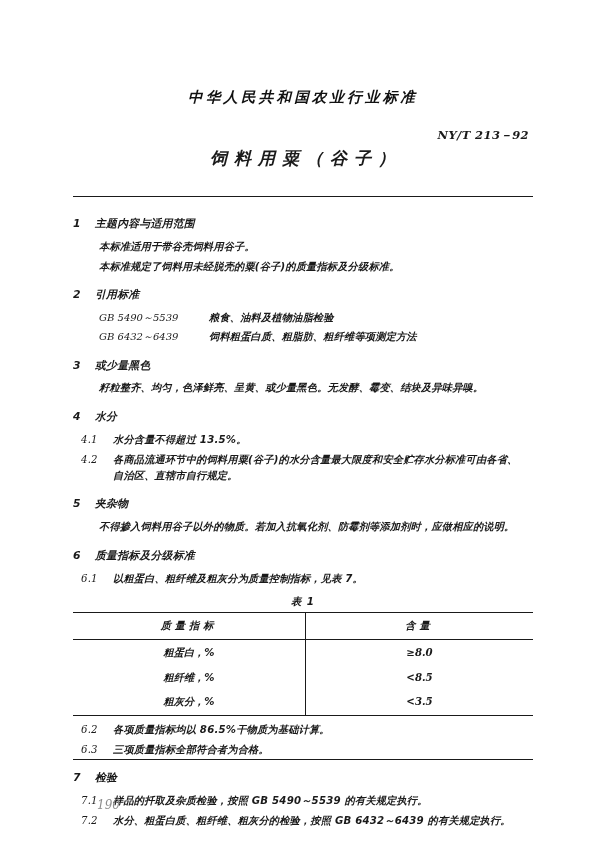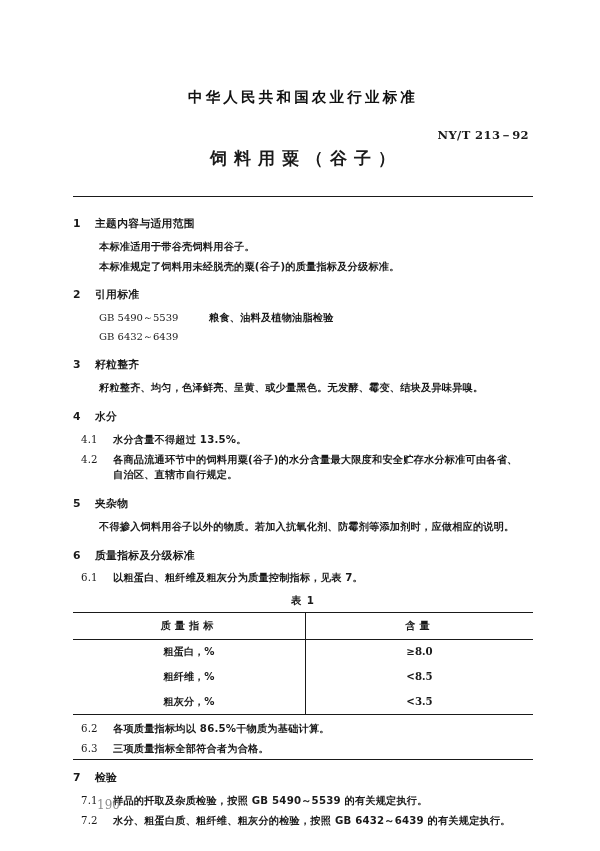--- a/index.html
+++ b/index.html
@@ -8,20 +8,21 @@
     background: #ffffff;
   }
   .page {
     position: relative;
     width: 600px;
     height: 851px;
     background: #ffffff;
     font-family: "DejaVu Sans", "Liberation Sans", sans-serif;
     color: #1a1a1a;
     overflow: hidden;
+    font-style: italic;
   }
   .sheet {
     position: absolute;
     left: 73px;
     top: 0;
     width: 460px;
     height: 851px;
   }
 
   
@@ -214,25 +215,26 @@
       <div class="sec-head">
         <span class="num">2</span>
         <span>引用标准</span>
       </div>
       <div class="ref-line">
         <span class="code">GB 5490～5539</span>
         <span class="desc">粮食、油料及植物油脂检验</span>
       </div>
       <div class="ref-line">
         <span class="code">GB 6432～6439</span>
+        <span class="desc">饲料粗蛋白质、粗脂肪、粗纤维等项测定方法</span>
       </div>
 
       <div class="sec-head">
         <span class="num">3</span>
-        <span>籽粒整齐</span>
+        <span>或少量黑色</span>
       </div>
       <div class="para">籽粒整齐、均匀，色泽鲜亮、呈黄、或少量黑色。无发酵、霉变、结块及异味异嗅。</div>
 
       <div class="sec-head">
         <span class="num">4</span>
         <span>水分</span>
       </div>
       <div class="sub">
         <span class="num">4.1</span>
         <span class="txt">水分含量不得超过 13.5%。</span>

